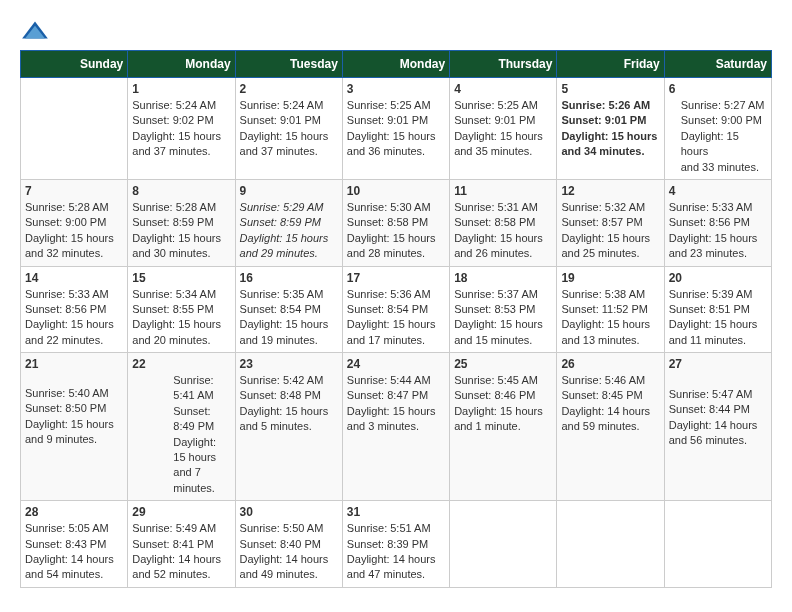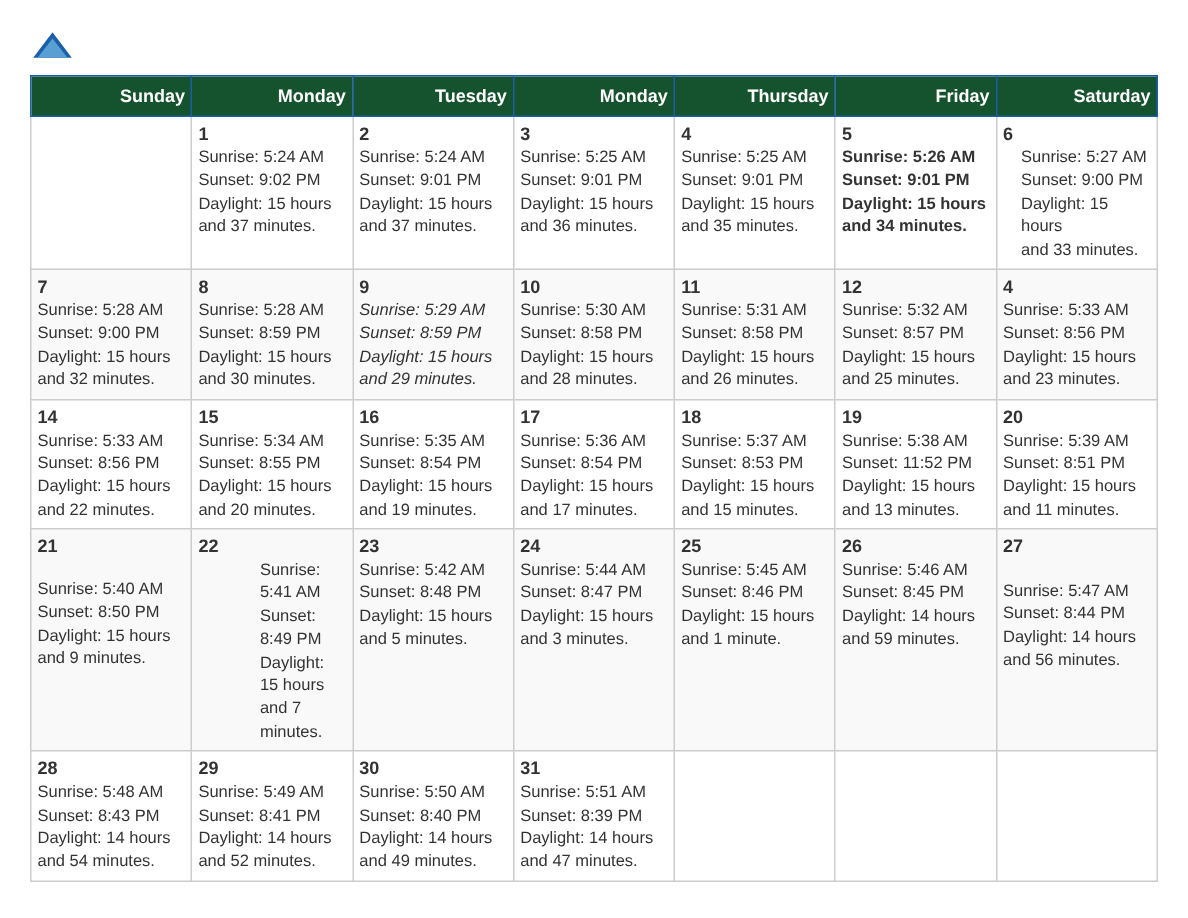--- a/index.html
+++ b/index.html
@@ -312,21 +312,21 @@
           <span class="day-number">27</span>
           <div class="day-info" style="white-space: pre-line; margin-top: 16px;">Sunrise: 5:47 AM
 Sunset: 8:44 PM
 Daylight: 14 hours
 and 56 minutes.</div>
         </td>
       </tr>
       <tr>
         <td>
           <span class="day-number">28</span>
-          <div class="day-info" style="white-space: pre-line;">Sunrise: 5:48 AM
+          <div class="day-info" style="white-space: pre-line;">Sunrise: 5:05 AM
 Sunset: 8:43 PM
 Daylight: 14 hours
 and 54 minutes.</div>
         </td>
         <td>
           <span class="day-number">29</span>
           <div class="day-info" style="white-space: pre-line;">Sunrise: 5:49 AM
 Sunset: 8:41 PM
 Daylight: 14 hours
 and 52 minutes.</div>

